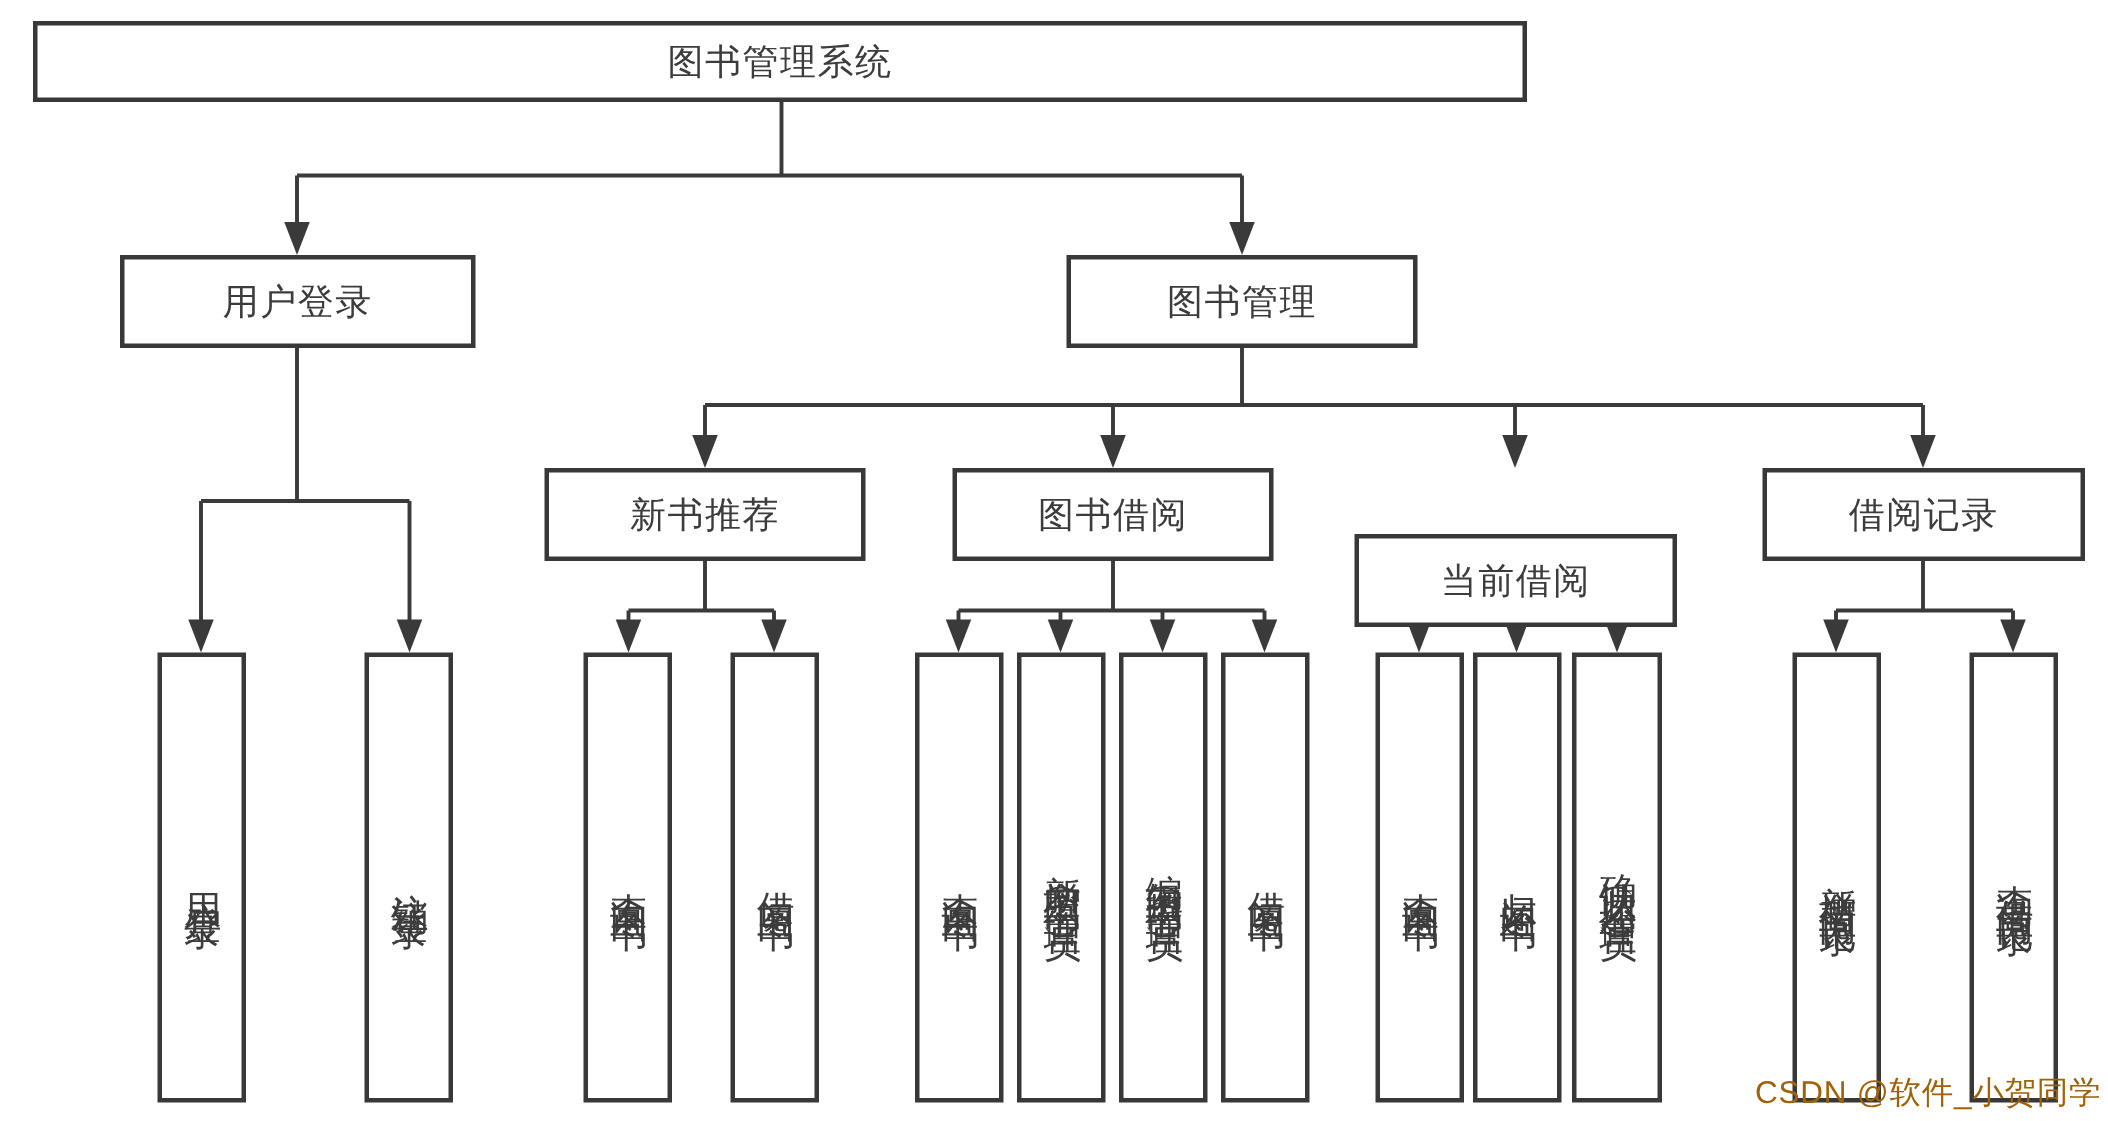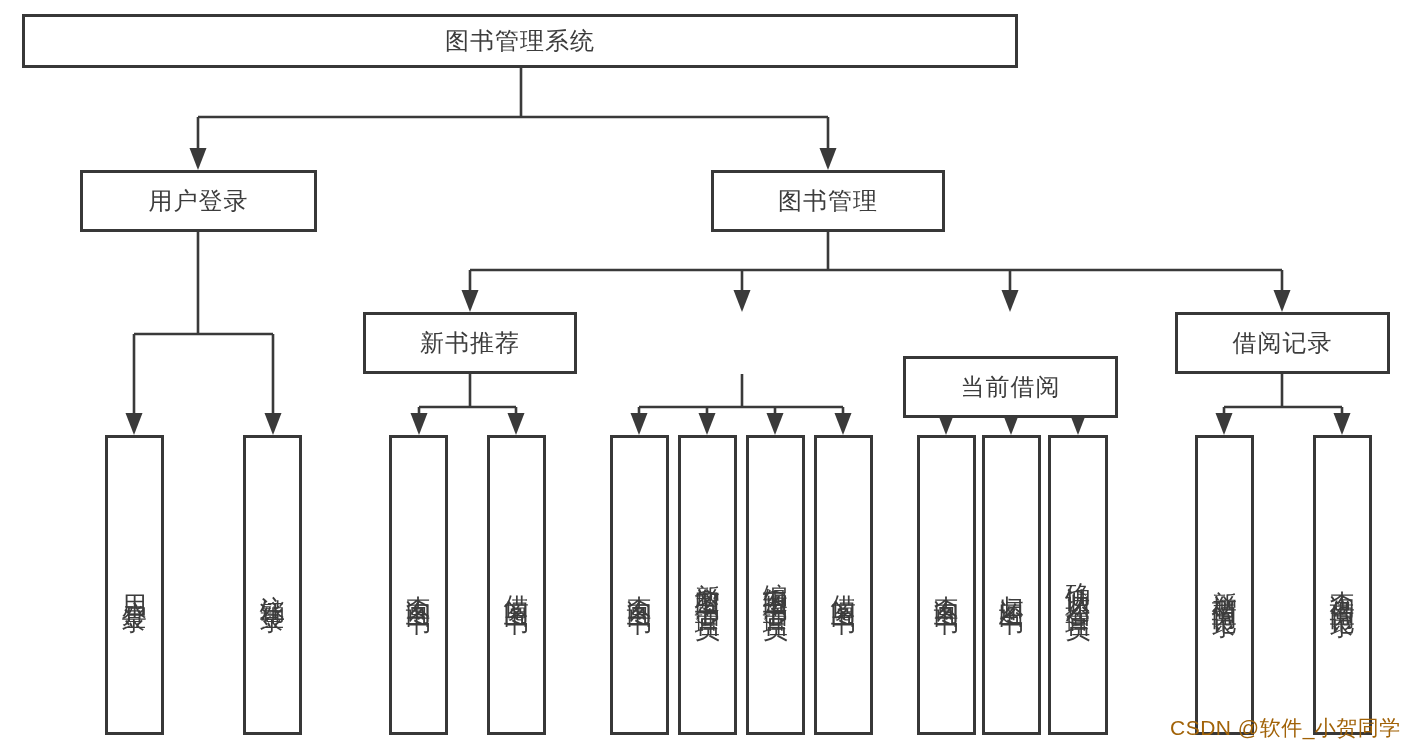--- a/index.html
+++ b/index.html
@@ -119,20 +119,23 @@
   <div class="box" style="left:80px; top:170px; width:237px; height:62px;">
     <span class="hlabel">用户登录</span>
   </div>
   <div class="box" style="left:711px; top:170px; width:234px; height:62px;">
     <span class="hlabel">图书管理</span>
   </div>
 
   <div class="box" style="left:363px; top:312px; width:214px; height:62px;">
     <span class="hlabel">新书推荐</span>
   </div>
+  <div class="box" style="left:635px; top:312px; width:214px; height:62px;">
+    <span class="hlabel">图书借阅</span>
+  </div>
   <div class="box" style="left:903px; top:312px; width:215px; height:62px;margin-top:44px;">
     <span class="hlabel">当前借阅</span>
   </div>
   <div class="box" style="left:1175px; top:312px; width:215px; height:62px;">
     <span class="hlabel">借阅记录</span>
   </div>
 
   <div class="box" style="left:105px; top:435px; width:59px; height:300px;">
     <span class="vtext">用户登录</span>
   </div>

